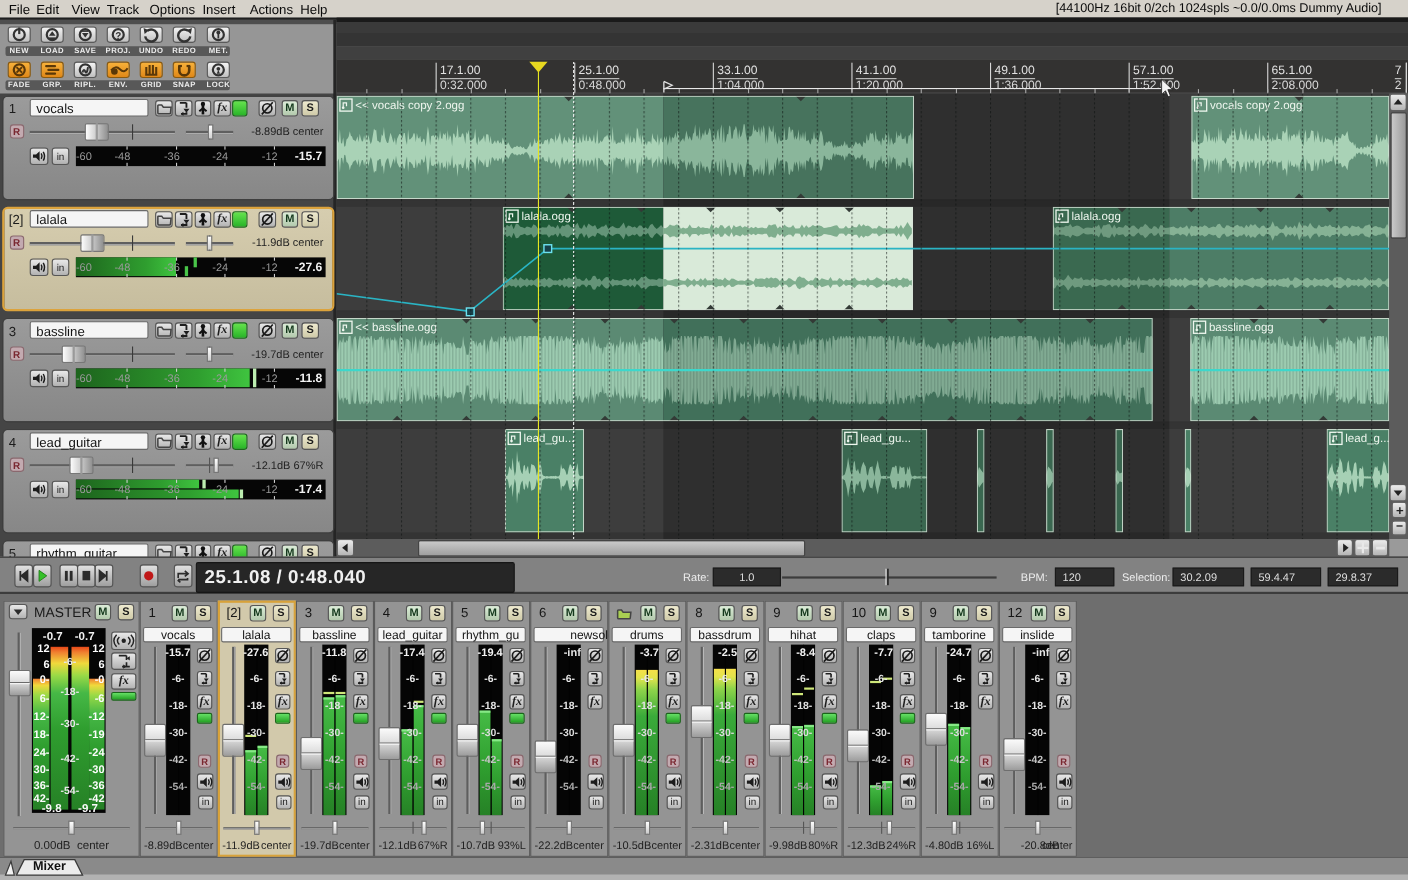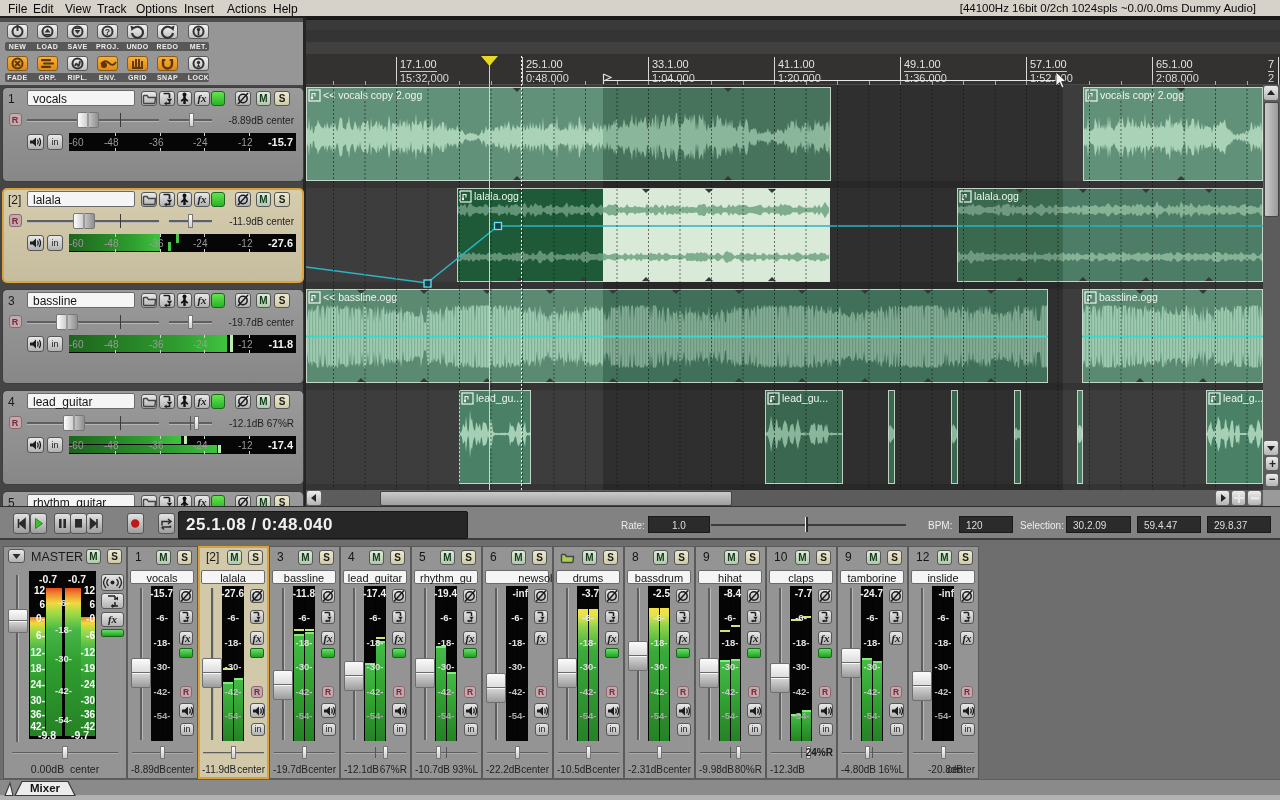--- a/index.html
+++ b/index.html
@@ -460,21 +460,21 @@
     <div class="" style="left:274px;top:495px;width:16px;height:15px;background:linear-gradient(#eeeacf,#cfcaa8);border:1px solid #565656;border-radius:3px;">
       <div style="position:absolute;left:0;top:0;width:100%;height:100%;font-size:10px;font-weight:bold;color:#1c1c1c;text-align:center;line-height:13px;">S</div>
     </div>
     <div class="" style="left:306px;top:16px;width:974px;height:4px;background:#1a1a1a;"></div>
     <div class="" style="left:306px;top:20px;width:974px;height:10px;background:#3a3a3a;"></div>
     <div class="" style="left:306px;top:30px;width:974px;height:12px;background:#343434;"></div>
     <div class="" style="left:306px;top:42px;width:974px;height:12px;background:#404040;"></div>
     <div class="" style="left:306px;top:54px;width:974px;height:31px;background:#333231;border-bottom:1px solid #4a4a4a;"></div>
     <div class="" style="left:396px;top:57px;width:1px;height:27px;background:#d8d8d8;"></div>
     <div class="t" style="left:400px;top:59px;font-size:11px;color:#e2e2e2;border-bottom:1px solid #c8c8c8;padding-bottom:1px;">17.1.00</div>
-    <div class="t" style="left:400px;top:73px;font-size:11px;color:#d8d8d8;">15:32.000</div>
+    <div class="t" style="left:400px;top:73px;font-size:11px;color:#d8d8d8;">0:32.000</div>
     <div class="" style="left:522px;top:57px;width:1px;height:27px;background:#d8d8d8;"></div>
     <div class="t" style="left:526px;top:59px;font-size:11px;color:#e2e2e2;border-bottom:1px solid #c8c8c8;padding-bottom:1px;">25.1.00</div>
     <div class="t" style="left:526px;top:73px;font-size:11px;color:#d8d8d8;">0:48.000</div>
     <div class="" style="left:648px;top:57px;width:1px;height:27px;background:#d8d8d8;"></div>
     <div class="t" style="left:652px;top:59px;font-size:11px;color:#e2e2e2;border-bottom:1px solid #c8c8c8;padding-bottom:1px;">33.1.00</div>
     <div class="t" style="left:652px;top:73px;font-size:11px;color:#d8d8d8;">1:04.000</div>
     <div class="" style="left:774px;top:57px;width:1px;height:27px;background:#d8d8d8;"></div>
     <div class="t" style="left:778px;top:59px;font-size:11px;color:#e2e2e2;border-bottom:1px solid #c8c8c8;padding-bottom:1px;">41.1.00</div>
     <div class="t" style="left:778px;top:73px;font-size:11px;color:#d8d8d8;">1:20.000</div>
     <div class="" style="left:900px;top:57px;width:1px;height:27px;background:#d8d8d8;"></div>
@@ -1510,21 +1510,21 @@
       <path d="M3 6.5 h2.8 L9 3.5 v9 L5.8 9.5 H3 Z" fill="#1c1c1c"></path>
       <path d="M10.5 5.5 q1.5 2.5 0 5 M12.3 4 q2.4 4 0 8" stroke="#1c1c1c" stroke-width="1.3" fill="none"></path>
     </svg>
     <div class="" style="left:819px;top:723px;width:14px;height:13px;background:linear-gradient(#e9e9e9,#b2b2b2);border:1px solid #565656;border-radius:3px;">
       <div style="position:absolute;left:0;top:0;width:100%;height:100%;font-size:9px;color:#1d1d1d;text-align:center;line-height:11px;">in</div>
     </div>
     <div class="" style="left:771px;top:751.5px;width:61px;height:2px;background:#5e5e5e;border-bottom:1px solid #adadad;"></div>
     <div class="" style="left:801px;top:747px;width:1px;height:11px;background:#555;"></div>
     <div class="" style="left:806px;top:746px;width:5px;height:13px;background:linear-gradient(#ffffff,#cacaca);border:1px solid #777;"></div>
     <div class="t" style="left:770px;top:765px;font-size:10px;color:#1f1f1f;">-12.3dB</div>
-    <div class="t" style="left:833px;top:748px;font-size:10px;color:#1f1f1f;transform:translateX(-100%);font-weight:bold;">24%R</div>
+    <div class="t" style="left:833px;top:765px;font-size:10px;color:#1f1f1f;transform:translateX(-100%);">24%R</div>
     <div class="" style="left:837px;top:546px;width:71px;height:233px;background:#949494;border:1px solid #5a5a5a;"></div>
     <div class="t" style="left:845px;top:551px;font-size:12px;color:#161616;">9</div>
     <div class="" style="left:866px;top:549.5px;width:15px;height:15px;background:linear-gradient(#dcecd8,#b2c9ac);border:1px solid #565656;border-radius:3px;">
       <div style="position:absolute;left:0;top:0;width:100%;height:100%;font-size:10px;font-weight:bold;color:#14381c;text-align:center;line-height:13px;">M</div>
     </div>
     <div class="" style="left:887px;top:549.5px;width:15px;height:15px;background:linear-gradient(#eeeacf,#cfcaa8);border:1px solid #565656;border-radius:3px;">
       <div style="position:absolute;left:0;top:0;width:100%;height:100%;font-size:10px;font-weight:bold;color:#1c1c1c;text-align:center;line-height:13px;">S</div>
     </div>
     <div class="fld" style="left:840px;top:570px;width:64px;height:14px;"></div>
     <div class="t" style="left:872px;top:573px;font-size:11px;color:#141414;transform:translateX(-50%);">tamborine</div>

